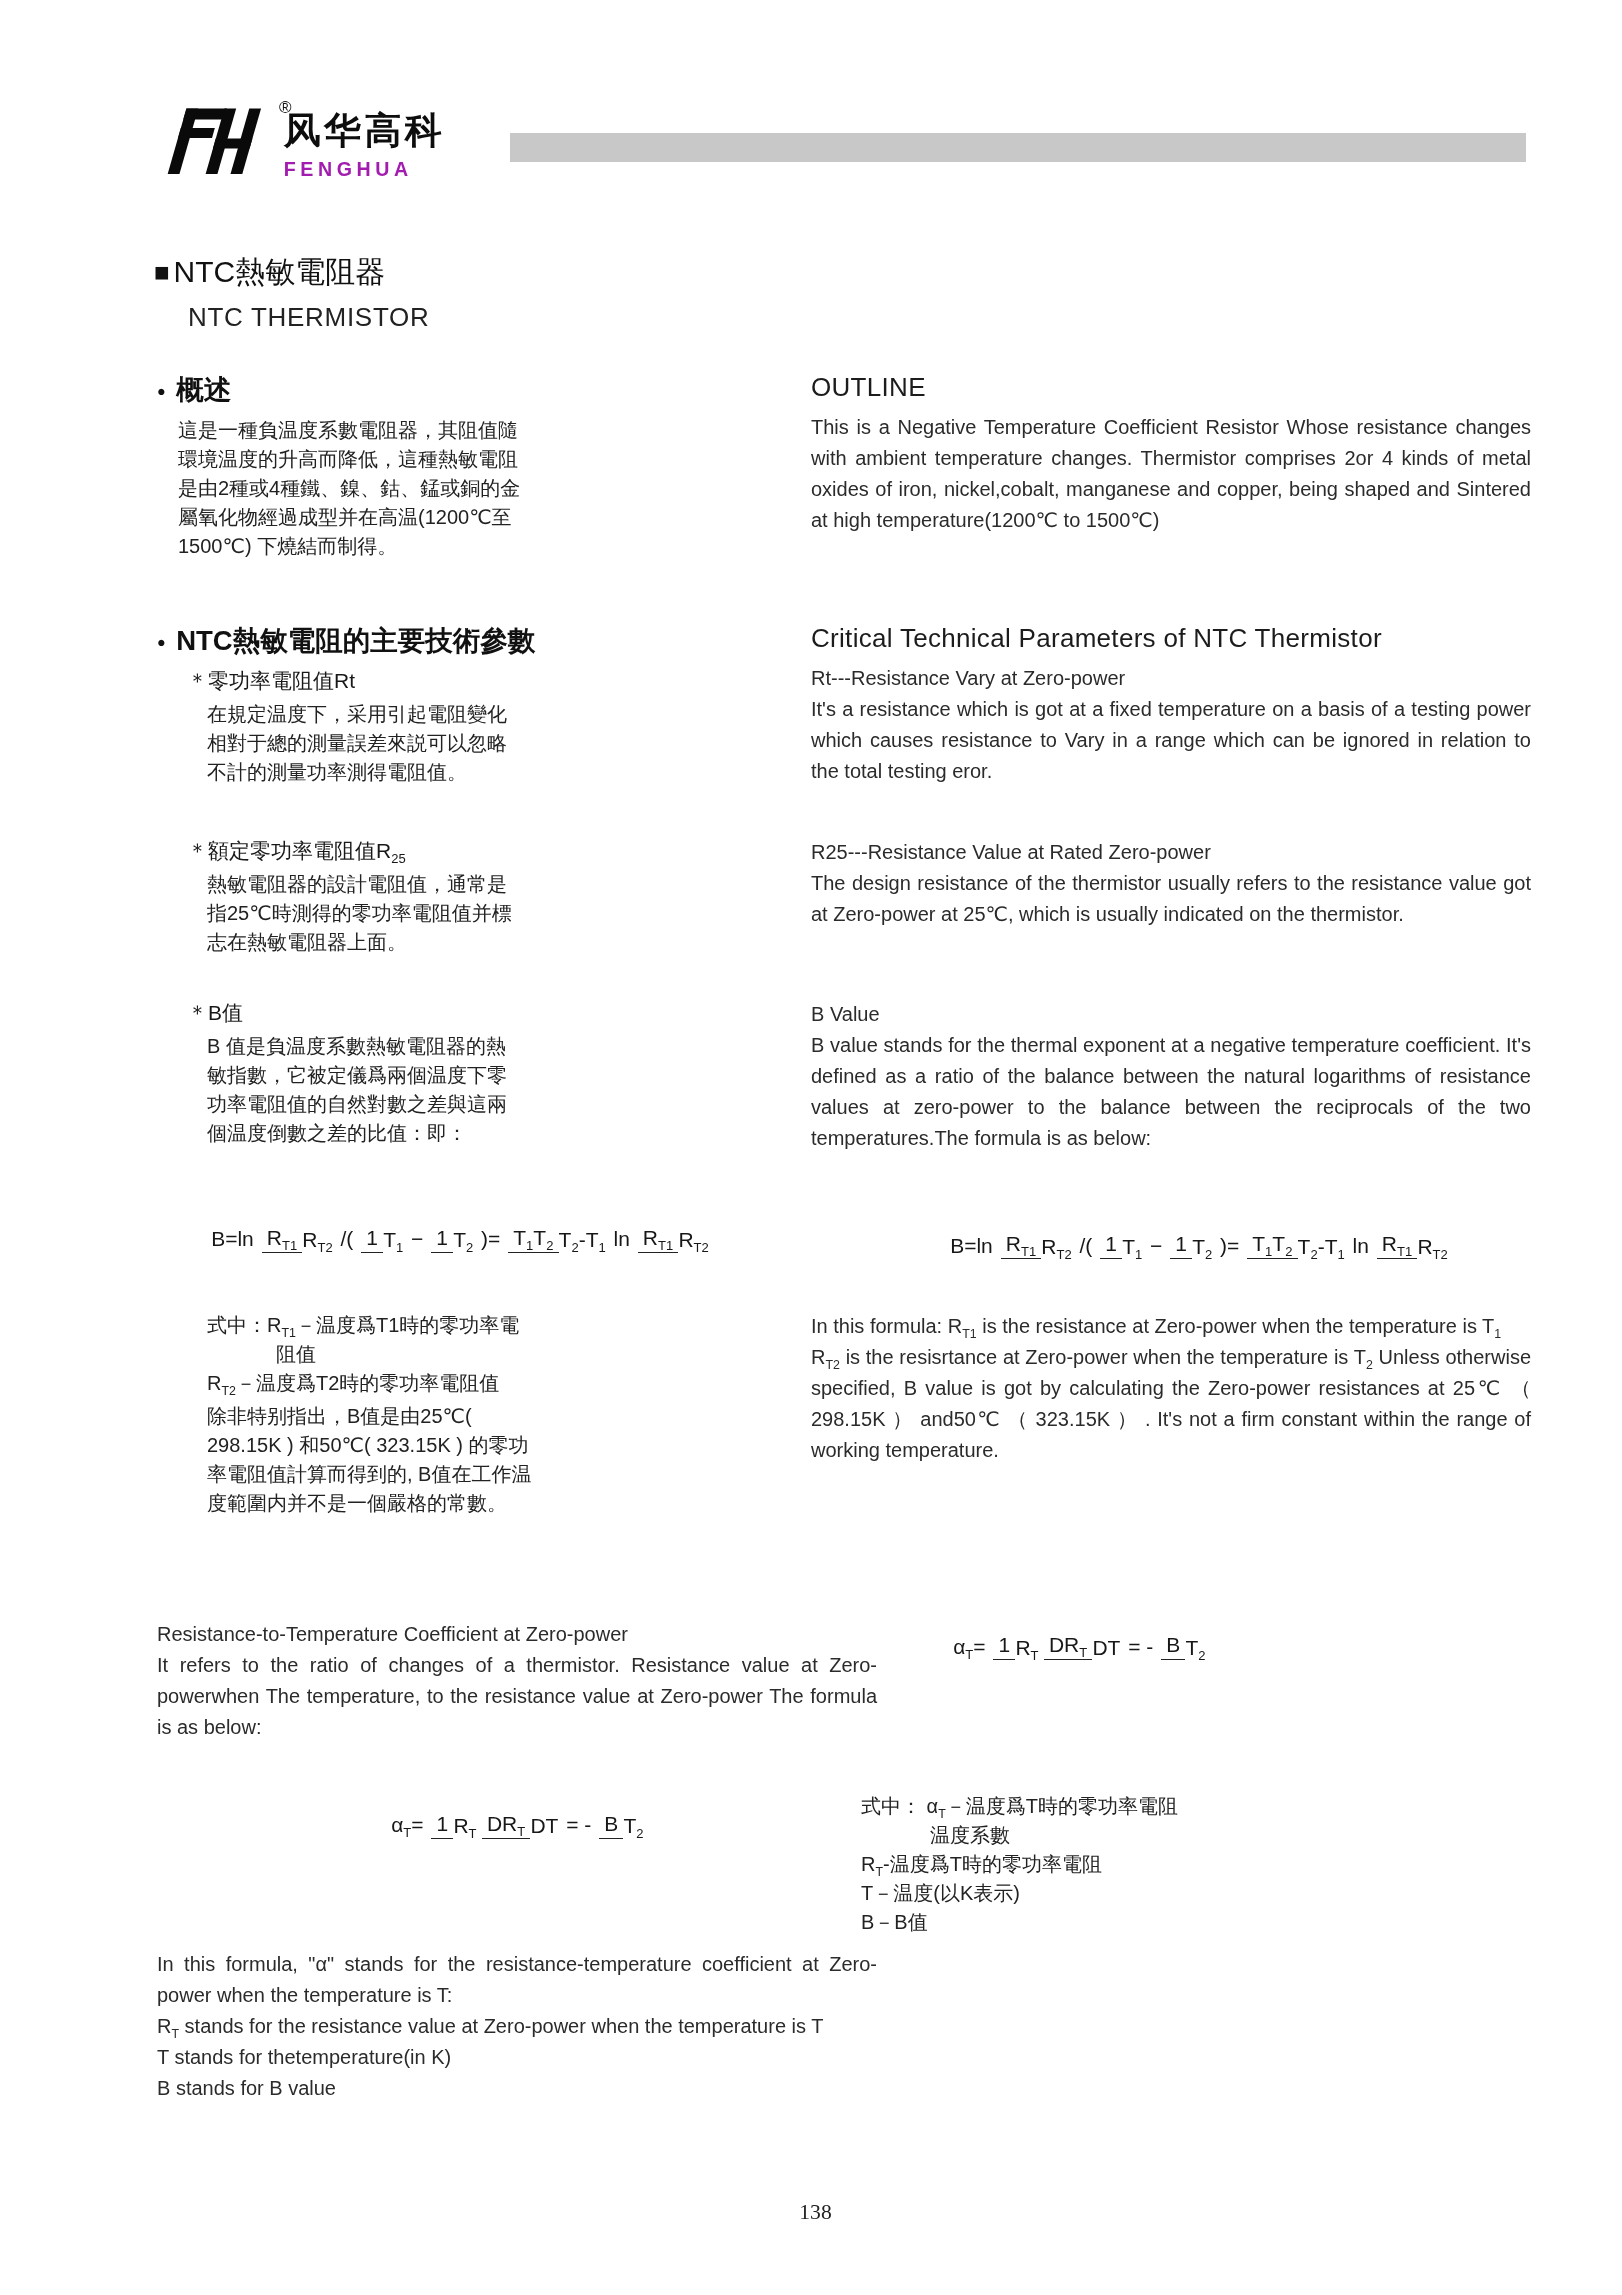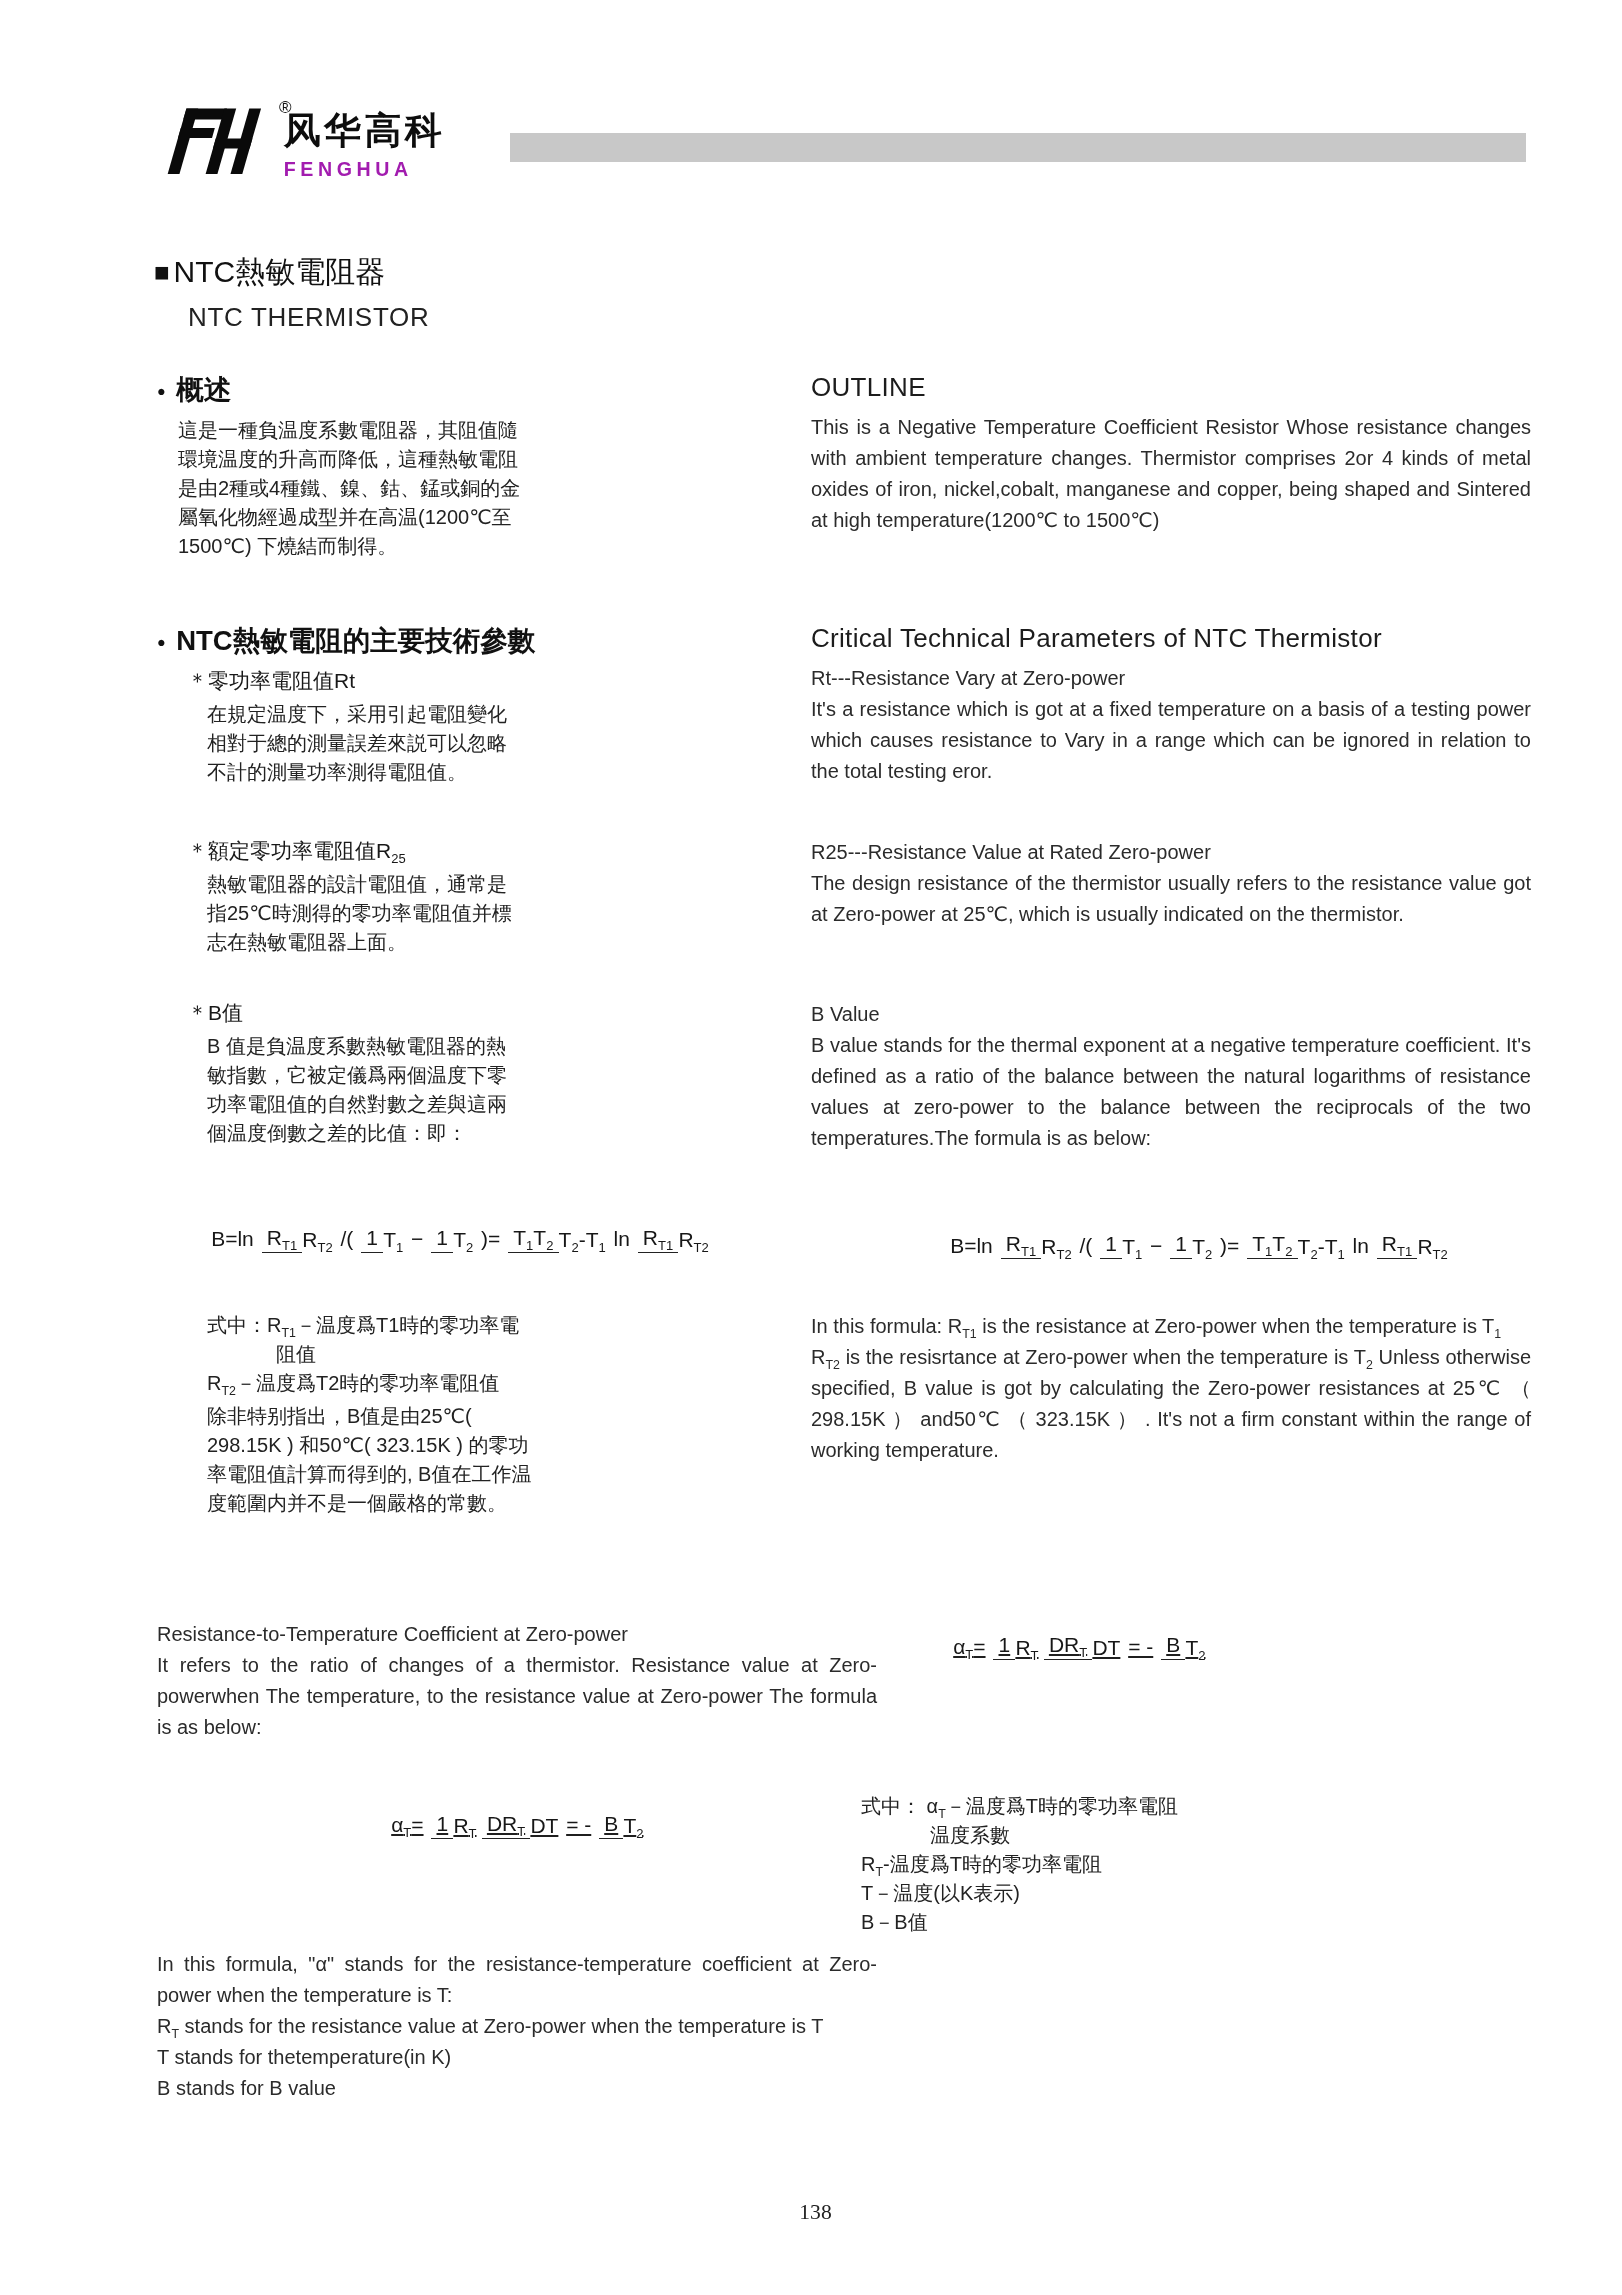--- a/index.html
+++ b/index.html
@@ -33,21 +33,21 @@
     display:grid; grid-template-columns:582px 720px; column-gap:72px;
   }
   .cell { position:relative; }
   .rowA { min-height:251px; }
   .rowB { min-height:214px; }
   .rowC { min-height:162px; }
   .rowD { min-height:207px; }
   .rowE { min-height:105px; }
   .rowF { min-height:308px; }
   .rowG { min-height:173px; }
-  .rowH { min-height:111px;text-decoration:underline; }
+  .rowH { min-height:111px; }
   .rowI { min-height:157px; }
 
   
   .cn-h { font-size:27.5px; font-weight:bold; color:#111; display:flex; align-items:center; margin-bottom:7.9px; }
   .cn-h .dot { font-size:14.4px; margin-right:10.5px; transform:translateY(1.3px); }
   .cn-p { font-size:20px; line-height:29px; color:#222; width:347px; margin-left:21px; }
   .cn-sub-h { font-size:21px; color:#181818; margin:0 0 5.2px 30px; }
   .cn-sub-p { font-size:20px; line-height:29px; color:#222; width:313px; margin-left:50px; }
   .shizhong { margin-left:50px; font-size:20px; line-height:29px; color:#222; width:327px; }
   .shizhong p { margin:0; }

